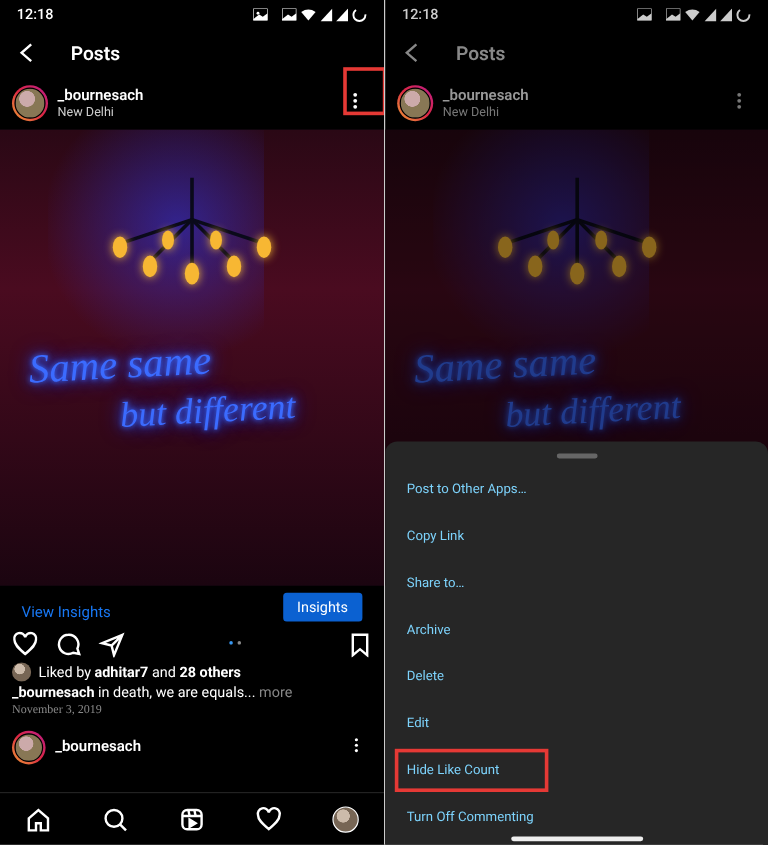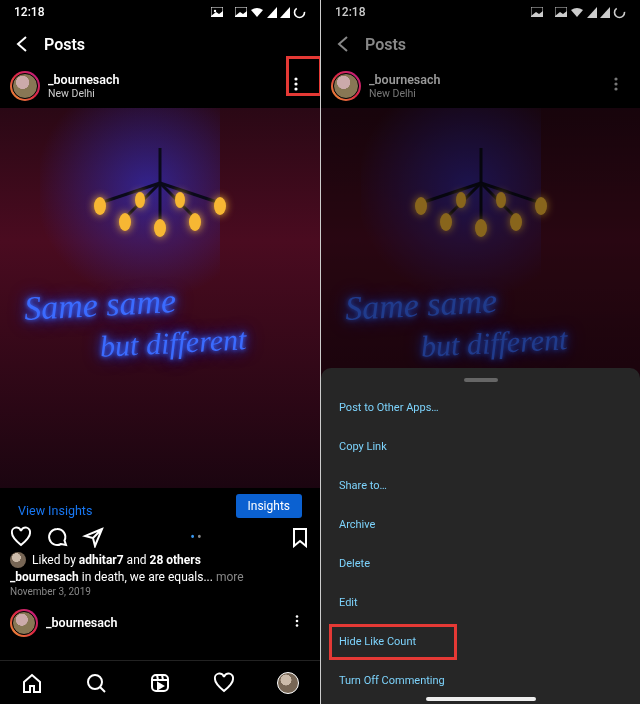--- a/index.html
+++ b/index.html
@@ -4,21 +4,21 @@
 <style>
   * { margin:0; padding:0; box-sizing:border-box; font-family:-apple-system,Roboto,Arial,sans-serif; }
   body { background:#fff; width:640px; height:704px; display:flex; position:relative; }
   .phone { width:320px; height:704px; background:#000; color:#fff; position:relative; overflow:hidden; }
   .phone + .phone { border-left:1px solid #ccc; }
 
   .statusbar { height:24px; display:flex; align-items:center; justify-content:space-between; padding:0 14px; font-size:12px; font-weight:500;gap:31px; }
   .status-right { display:flex; align-items:center; gap:3px; }
   .status-right svg, .status-right span.ic { display:inline-block; }
 
-  .appbar { height:40px; display:flex; align-items:center; padding:0 12px; gap:10px; }
+  .appbar { height:40px; display:flex; align-items:center; padding:0 12px; gap:25px; }
   .appbar .title { font-size:16px; font-weight:600; }
   .dim .appbar .title { color:#888; }
   .dim .appbar svg { stroke:#888; }
 
   .post-header { display:flex; align-items:center; padding:6px 10px; gap:8px; position:relative; }
   .avatar { width:30px; height:30px; border-radius:50%; background:linear-gradient(45deg,#f09433,#e6683c,#dc2743,#cc2366,#bc1888); padding:2px; }
   .avatar-inner { width:100%; height:100%; border-radius:50%; background:#333 center/cover; background-image:radial-gradient(circle at 40% 35%,#caa 0 30%,#875 32% 100%); border:1.5px solid #000;}
   .userblock .uname { font-size:12.5px; font-weight:600; }
   .userblock .loc { font-size:10.5px; color:#ccc; }
   .dim .userblock .uname { color:#999; }
@@ -42,21 +42,21 @@
 
   .action-row { display:flex; align-items:center; padding:4px 10px 2px; gap:14px; }
   .action-row .spacer { flex:1; }
   .dots-ind { color:#888; font-size:14px; letter-spacing:2px; }
   .dots-ind .on { color:#3897f0; }
 
   .likes-row { display:flex; align-items:center; padding:2px 10px 1px; gap:6px; font-size:12px; }
   .mini-av { width:16px; height:16px; border-radius:50%; background:#555; background-image:radial-gradient(circle at 40% 35%,#cba 0 30%,#765 32% 100%); }
   .caption { padding:1px 10px; font-size:12px; }
   .caption .more { color:#888; }
-  .date { padding:1px 10px 6px; font-size:10px; color:#888; }
+  .date { padding:1px 10px 6px; font-size:10px; color:#888;font-family:Liberation Serif, serif; }
 
   .next-post { display:flex; align-items:center; padding:4px 10px 0; gap:8px; }
 
   .navbar { position:absolute; bottom:0; left:0; right:0; height:44px; background:#000; display:flex; align-items:center; justify-content:space-around; border-top:1px solid #222; }
   .nav-av { width:22px; height:22px; border-radius:50%; background:#444; background-image:radial-gradient(circle at 40% 35%,#cba 0 30%,#765 32% 100%); border:1px solid #fff;}
 
   
   .sheet { position:absolute; left:0; right:0; bottom:0; background:#262626; border-radius:10px 10px 0 0; padding:8px 0 4px; }
   .sheet .handle { width:34px; height:4px; background:#666; border-radius:2px; margin:2px auto 6px; }
   .sheet .item { padding:13px 18px; font-size:11px; color:#7dd3fc; }

